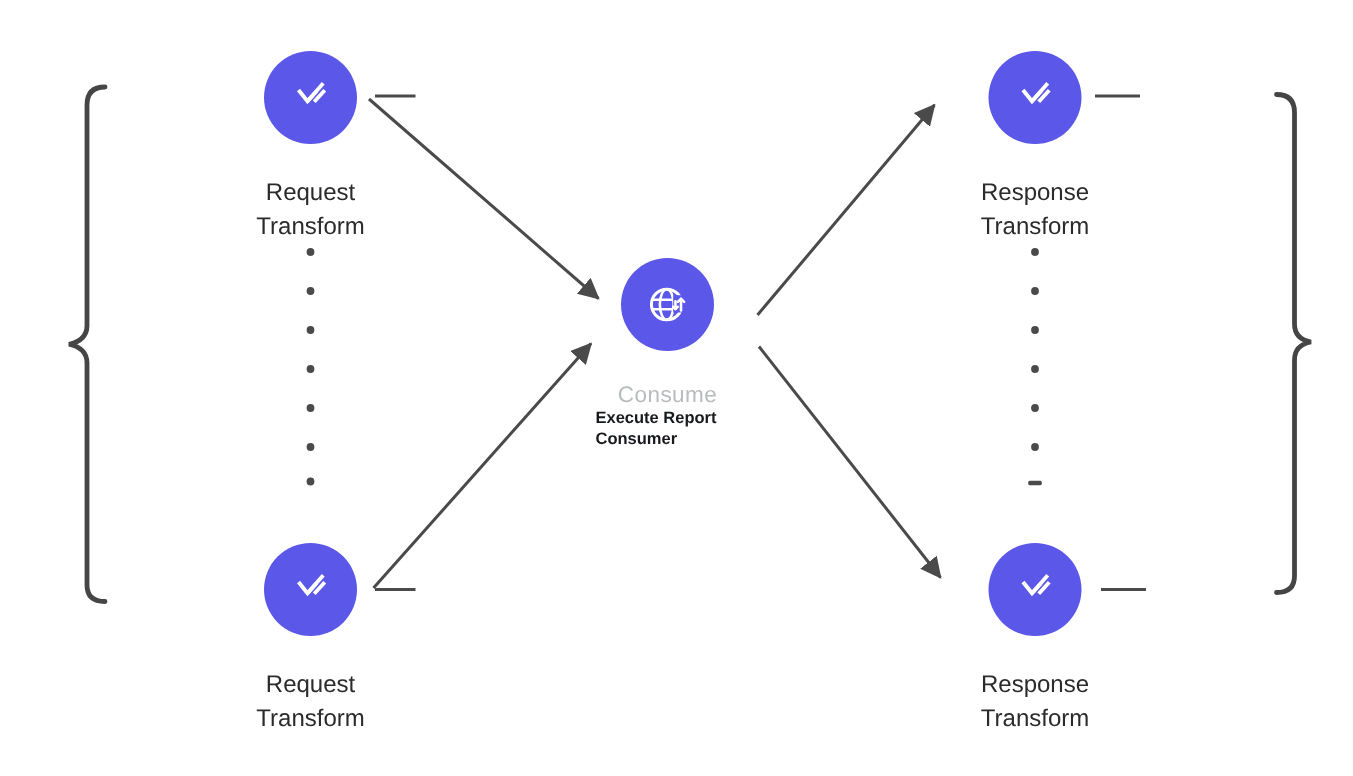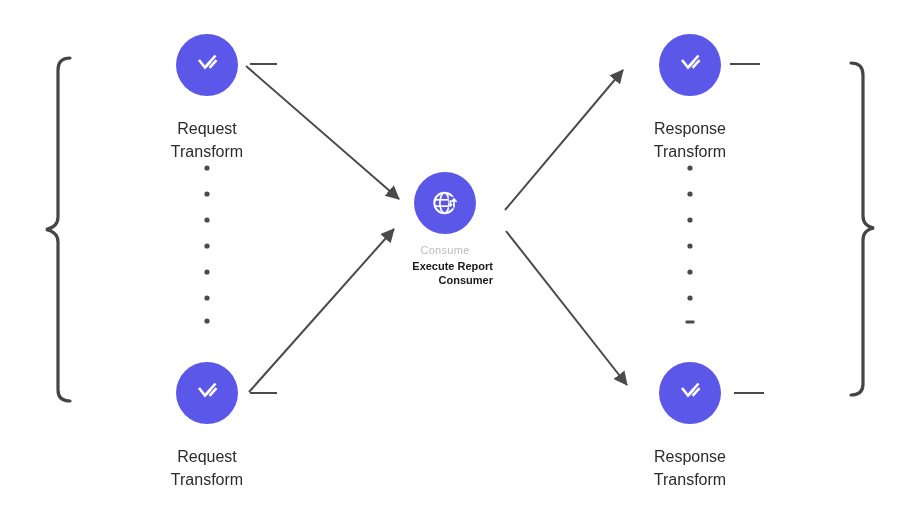--- a/index.html
+++ b/index.html
@@ -16,25 +16,25 @@
   .node-center{left:385px;top:172px;}
   .circle{
     width:62px;height:62px;border-radius:50%;background:#5B57E8;
     display:flex;align-items:center;justify-content:center;flex:0 0 auto;
   }
   .node-label{
     margin-top:21px;width:110px;text-align:center;
     font-size:16px;line-height:23px;color:#2B2B2B;
   }
   .status-label{
-    margin-top:10px;font-size:11px;line-height:13px;color:#B9BCBF;
+    margin-top:23px;font-size:15px;line-height:13px;color:#B9BCBF;
     letter-spacing:.3px;text-align:center;
   }
   .center-label{
-    margin-top:3px;width:96px;text-align:right;font-size:11px;font-weight:bold;
+    margin-top:3px;width:96px;text-align:left;font-size:11px;font-weight:bold;
     line-height:13.5px;color:#17191D;
   }
 </style>
 </head>
 <body>
 
 <div class="canvas">
 
   <svg class="layer" viewBox="0 0 902 517" xmlns="http://www.w3.org/2000/svg">
     <defs>

